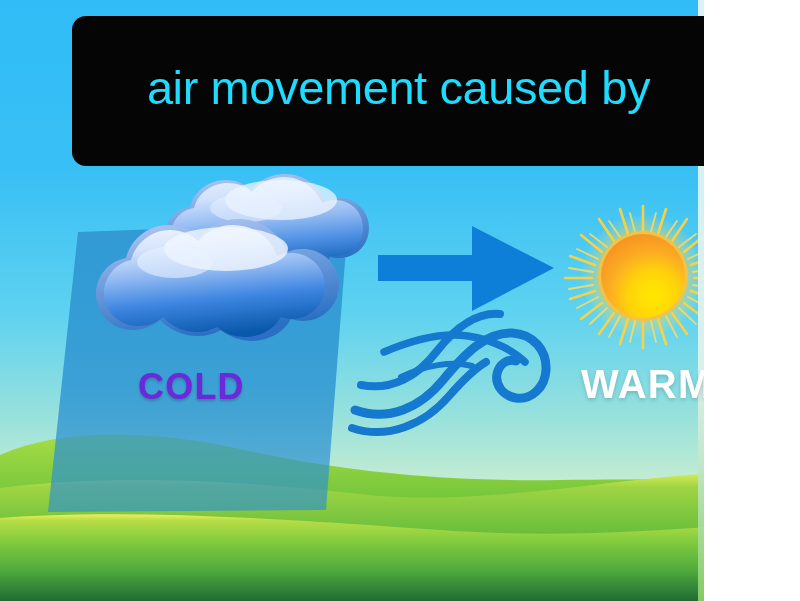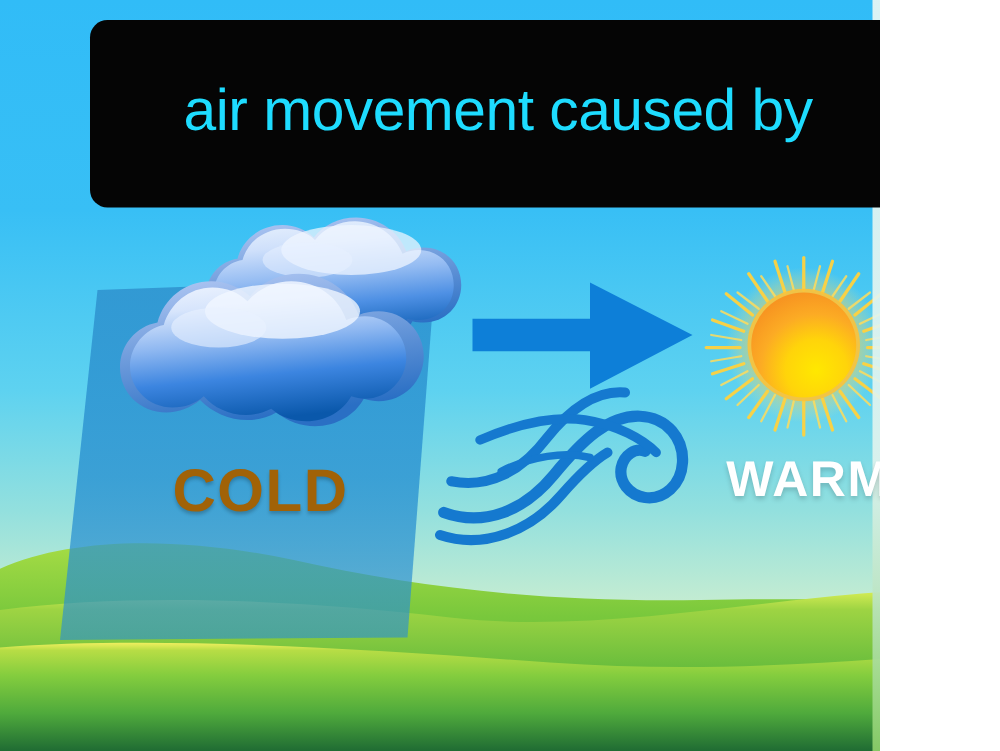--- a/index.html
+++ b/index.html
@@ -50,23 +50,23 @@
     letter-spacing: -0.4px;
     white-space: nowrap;
     text-align: center;
   }
 
   
   .label-cold {
     position: absolute;
     left: 138px;
     top: 366px;
-    font-size: 48px;
+    font-size: 36px;
     font-weight: bold;
-    color: #a16207;
+    color: #6d28d9;
     letter-spacing: 1.2px;
     text-shadow: 0 2px 3px rgba(0,0,0,0.22);
     white-space: nowrap;
   }
   .label-warm {
     position: absolute;
     left: 581px;
     top: 362px;
     font-size: 40px;
     font-weight: bold;

